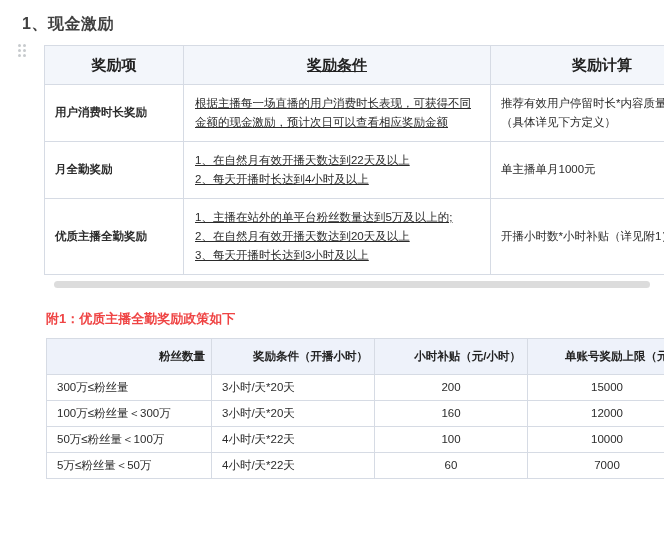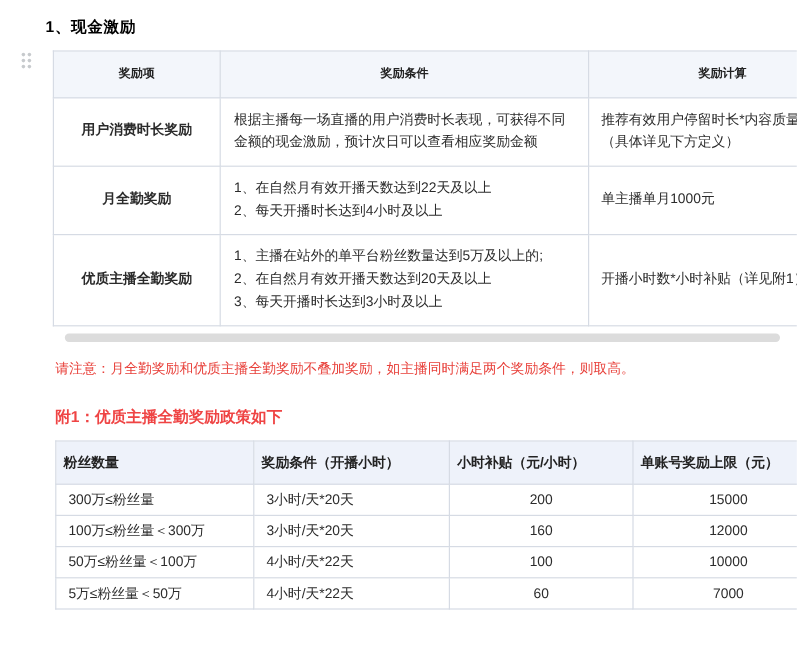--- a/index.html
+++ b/index.html
@@ -16,24 +16,24 @@
     position: relative;
   }
   .page {
     position: relative;
     width: 664px;
     height: 539px;
     box-sizing: border-box;
     padding: 12px 10px 0 10px;
   }
   .section-title {
-    font-size: 13px;
-    font-weight: bold;
-    color: #000000;
-    margin: 2px 0 10px 28px;
+    font-size: 16px;
+    font-weight: bold;
+    color: #404040;
+    margin: 2px 0 10px 12px;
     letter-spacing: 0.5px;
   }
   
   .drag-handle {
     position: absolute;
     left: 18px;
     top: 44px;
     width: 10px;
     height: 14px;
     display: grid;
@@ -65,33 +65,34 @@
     padding: 8px 10px;
     font-size: 11.5px;
     line-height: 1.65;
     vertical-align: middle;
     color: #2b2b2b;
   }
   table.grid thead th {
     background: #f3f6fb;
     text-align: center;
     font-weight: bold;
-    font-size: 10px;
+    font-size: 15px;
     height: 26px;
     padding: 6px 8px;
     color: #222;
   }
   .c-name {
-    text-align: center;
+    text-align: left;
     font-weight: bold;
     width: 122px;
     color: #1f1f1f;
   }
   .c-cond {
     width: 290px;
+    text-decoration: underline;
   }
   .c-calc {
     width: 206px;
   }
   .cond-list {
     margin: 1px;
     padding: 0;
     list-style: none;
   }
   .cond-list li {
@@ -126,21 +127,21 @@
     border-collapse: collapse;
     width: 100%;
     table-layout: fixed;
   }
   table.grid2 th {
     background: #eef2fa;
     border: 1px solid #d6dbe4;
     font-size: 11.5px;
     font-weight: bold;
     padding: 10px 6px;
-    text-align: left;
+    text-align: right;
     color: #222;
   }
   table.grid2 td {
     border: 1px solid #d6dbe4;
     font-size: 11.5px;
     padding: 5px 10px;
     color: #2b2b2b;
   }
   table.grid2 td.num {
     text-align: center;
@@ -209,21 +210,20 @@
             </ul>
           </td>
           <td class="c-calc">开播小时数*小时补贴（详见附1）</td>
         </tr>
       </tbody>
     </table>
   </div>
 
   <div class="hscroll"></div>
 
-  <div class="notice">请注意：月全勤奖励和优质主播全勤奖励不叠加奖励，如主播同时满足两个奖励条件，则取高。</div>
 
   <div class="appendix-title">附1：优质主播全勤奖励政策如下</div>
 
   <div class="table-wrap2">
     <table class="grid2">
       <thead>
         <tr>
           <th class="w1">粉丝数量</th>
           <th class="w2">奖励条件（开播小时）</th>
           <th class="w3">小时补贴（元/小时）</th>

